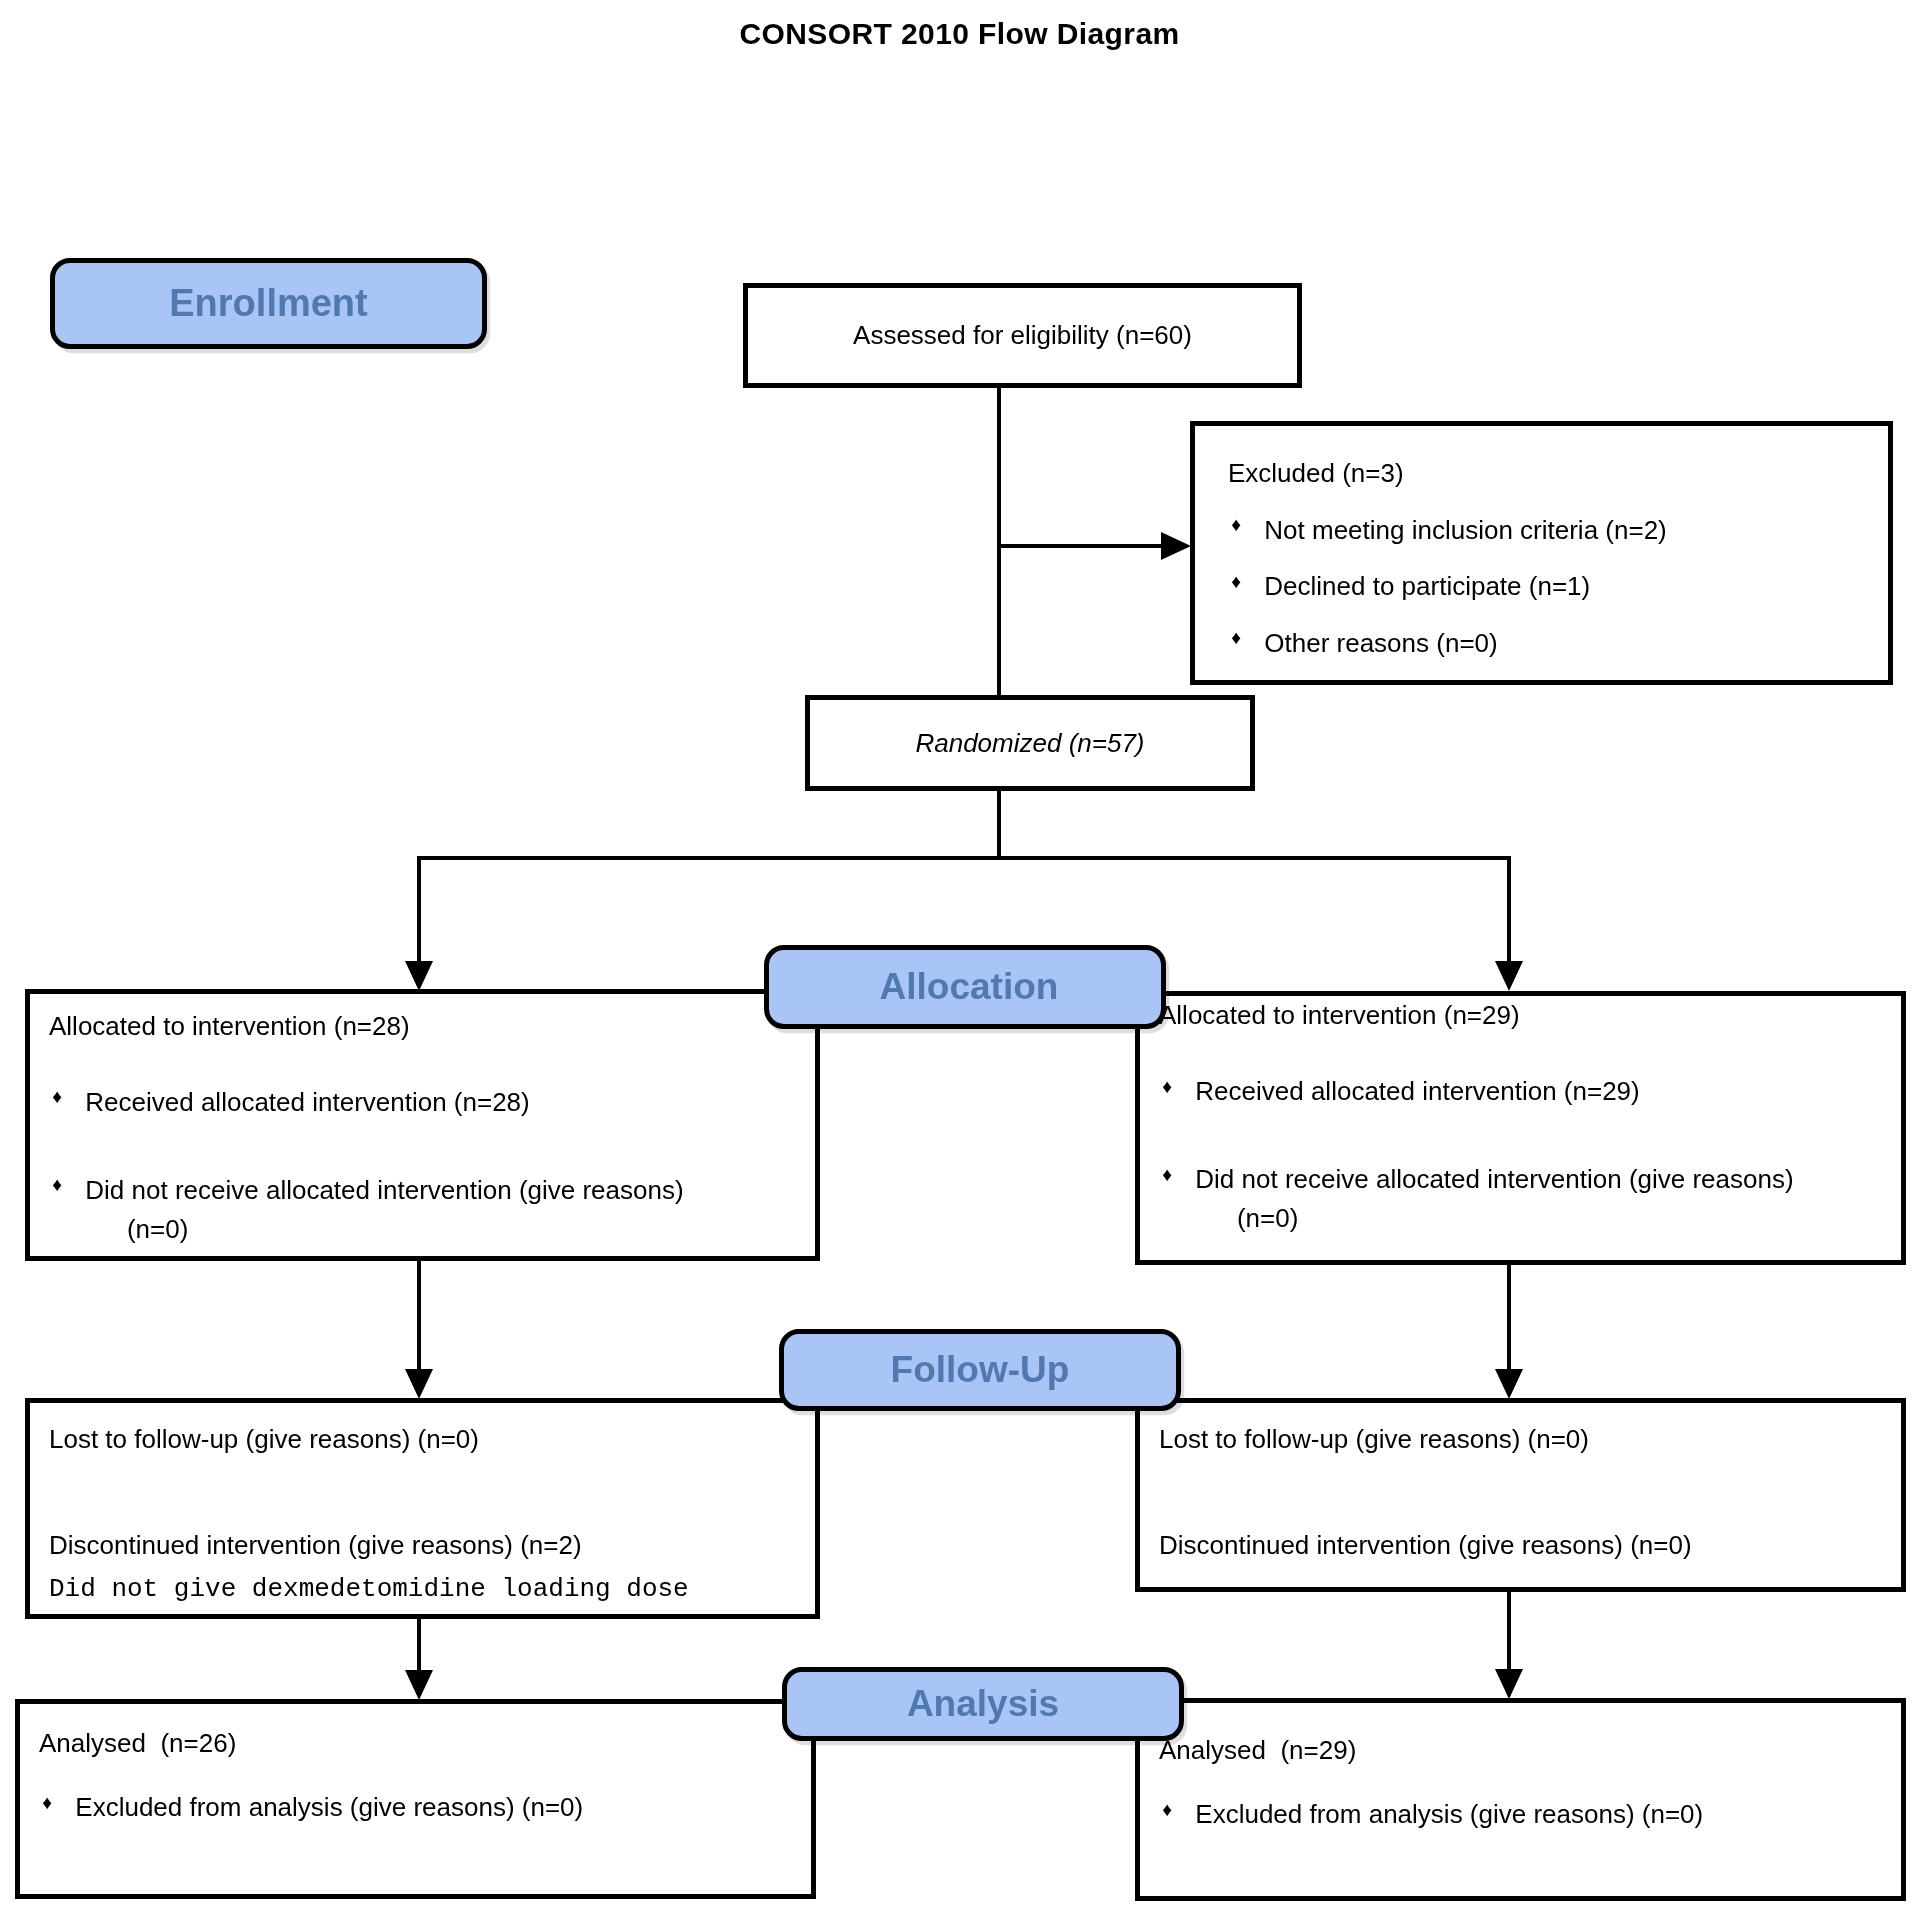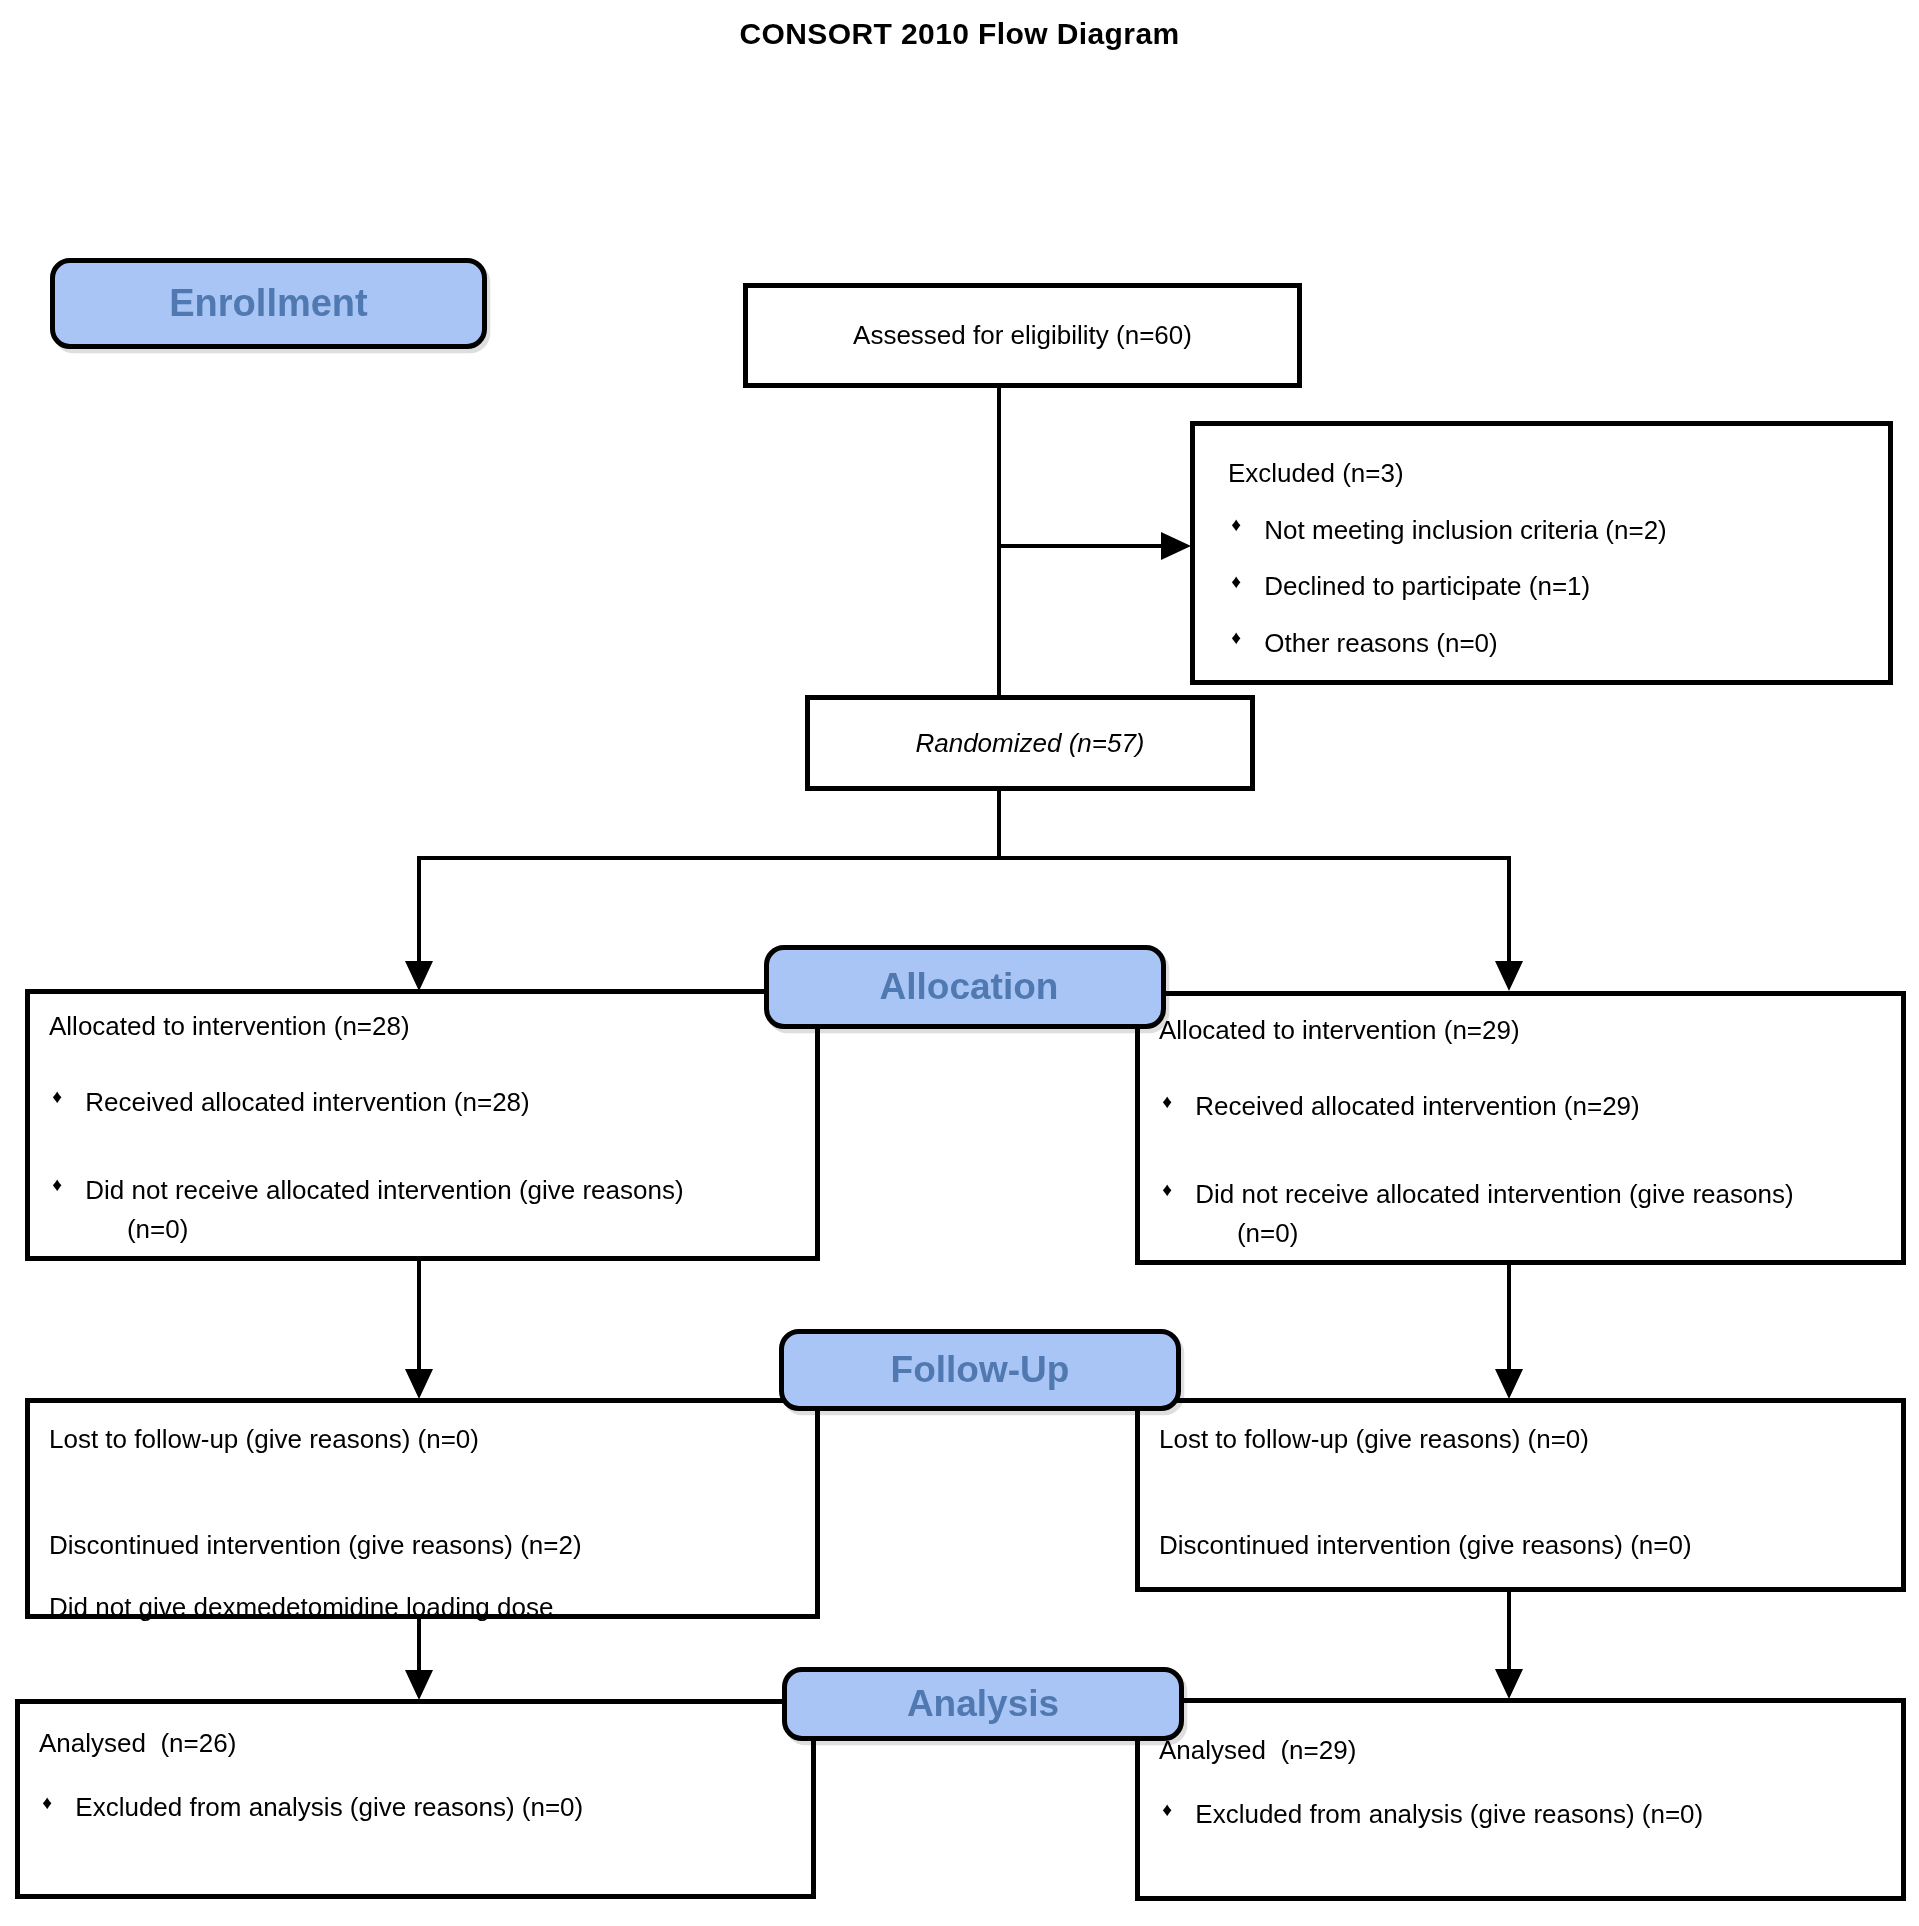--- a/index.html
+++ b/index.html
@@ -19,21 +19,21 @@
   
   .box{
     position:absolute;background:#fff;border:5.4px solid #000;
     box-sizing:border-box;font-size:26px;line-height:1.5;z-index:2;
   }
   .box.center{display:flex;align-items:center;justify-content:center;text-align:center;}
   #box-assessed{left:743px;top:283px;width:559px;height:105px;}
   #box-excluded{left:1190px;top:421px;width:703px;height:264px;padding:28px 33px;}
   #box-randomized{left:805px;top:695px;width:450px;height:96px;font-style:italic;}
   #box-alloc-left{left:25px;top:989px;width:795px;height:272px;padding:12.5px 19px;}
-  #box-alloc-right{left:1135px;top:991px;width:771px;height:274px;padding:15px 19px;}
+  #box-alloc-right{left:1135px;top:991px;width:771px;height:274px;padding:0 19px;}
   #box-fu-left{left:25px;top:1398px;width:795px;height:221px;padding:16.7px 19px;}
   #box-fu-right{left:1135px;top:1398px;width:771px;height:194px;padding:16.7px 19px;}
   #box-ana-left{left:15px;top:1699px;width:801px;height:200px;padding:20px 19px;}
   #box-ana-right{left:1135px;top:1698px;width:771px;height:203px;padding:28px 19px;}
   .pre{white-space:pre-wrap;}
   
   .stage{
     position:absolute;box-sizing:border-box;z-index:5;
     background:var(--stage-fill,#A9C5F5);
     border:5.8px solid #000;border-radius:20px;
@@ -77,21 +77,21 @@
   
   .bi{display:flex;align-items:flex-start;margin-left:3.3px;}
   .blt{flex:none;width:33px;font-size:0.74em;padding-top:0.8px;}
   .bi-text{flex:1;}
   .hang{padding-left:1.6em;text-indent:-1.6em;}
   .wrapcap{max-width:23.4em;}
   .mt-item{margin-top:17.5px;}
   .mt-b1{margin-top:37px;}
   .mt-b2{margin-top:49px;}
   .mt-gap{margin-top:67px;}
-  .mt-tight{margin-top:23px;}
+  .mt-tight{margin-top:5px;font-family:Liberation Mono, monospace;}
   .mt-ana{margin-top:25px;}
 </style>
 </head>
 <body>
 
 <div class="canvas">
 
   <h1 class="title">CONSORT 2010 Flow Diagram</h1>
 
   <div class="stage" id="stage-enrollment">

